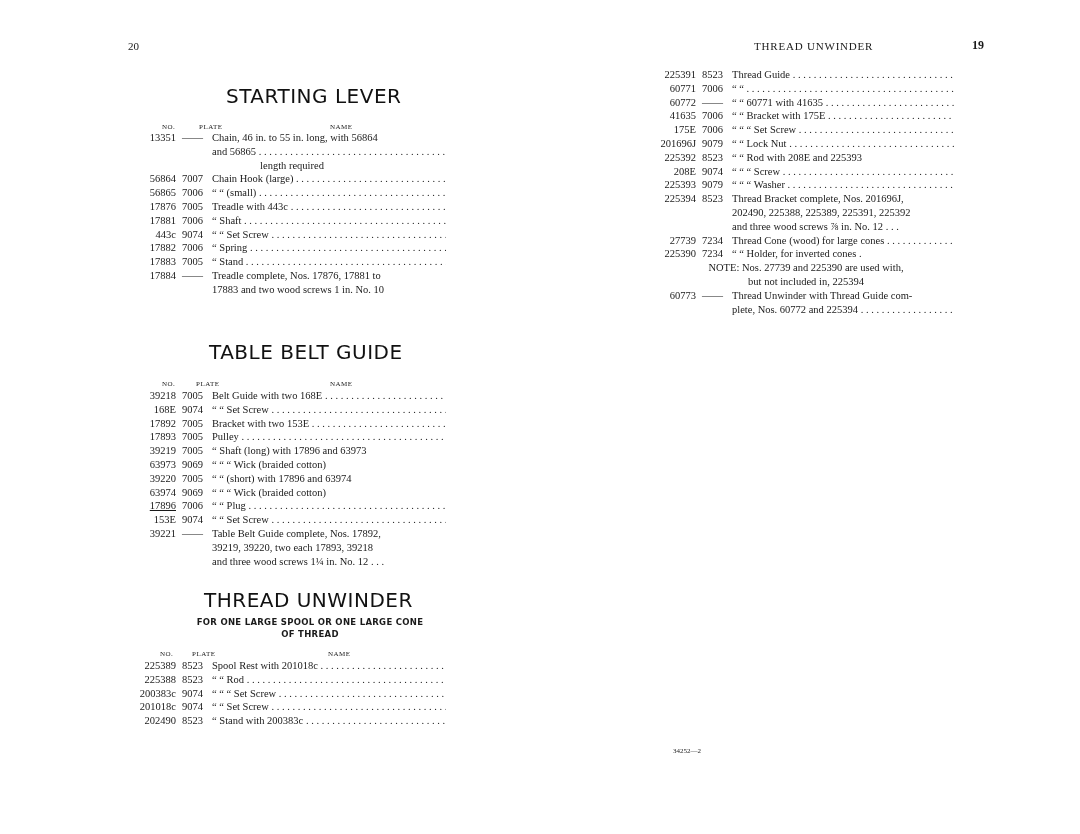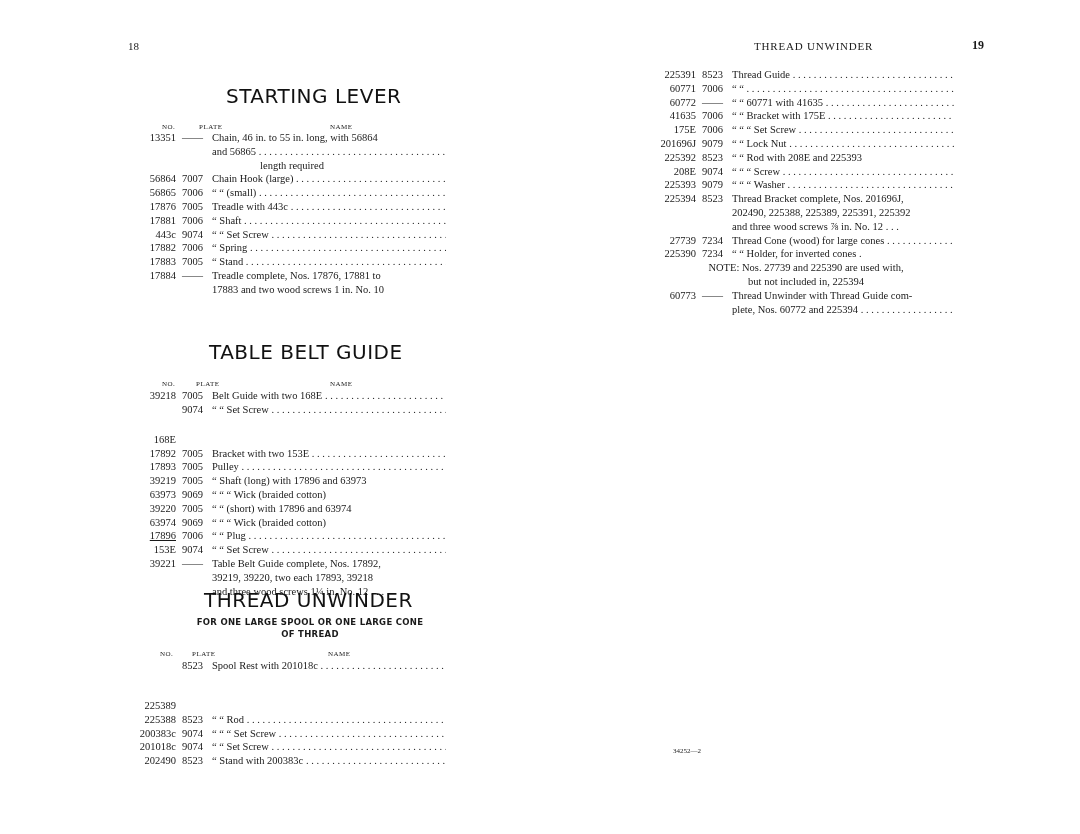--- a/index.html
+++ b/index.html
@@ -34,21 +34,21 @@
     content: " . . . . . . . . . . . . . . . . . . . . . . . . . . . . . . . . . . . . . . . . .";
   }
   .note { text-align: center; }
   .runhead { position: absolute; font-size: 11px; letter-spacing: 0.8px; }
   .footer { position: absolute; font-size: 7px; }
 </style>
 </head>
 <body>
 
 <div class="page left">
-  <div class="pageno" style="left:128px; top:40px;">18</div>
+  <div class="pageno" style="left:128px; top:40px;">20</div>
 
   <div class="heading" style="left:226px; top:84px; font-size:20px;">STARTING LEVER</div>
   <div class="colhdr" style="left:162px; top:123px;">NO.</div>
   <div class="colhdr" style="left:199px; top:123px;">PLATE</div>
   <div class="colhdr" style="left:330px; top:123px;">NAME</div>
   <div class="rows" id="rows-s0" style="left:138px; top:131px; width:308px;">
       <div class="row">
         <span class="no" style="width: 38px;">13351</span>
         <span class="plate">——</span>
         <span class="name">Chain, 46 in. to 55 in. long, with 56864</span>
@@ -102,21 +102,21 @@
   <div class="colhdr" style="left:162px; top:380px;">NO.</div>
   <div class="colhdr" style="left:196px; top:380px;">PLATE</div>
   <div class="colhdr" style="left:330px; top:380px;">NAME</div>
   <div class="rows" id="rows-s1" style="left:138px; top:389px; width:308px;">
       <div class="row">
         <span class="no" style="width: 38px;">39218</span>
         <span class="plate">7005</span>
         <span class="name dots">Belt Guide with two 168E</span>
       </div>
       <div class="row">
-        <span class="no" style="width: 38px; margin-top: 30px;">168E</span>
+        <span class="no" style="width: 38px;">168E</span>
         <span class="plate">9074</span>
         <span class="name dots">“     “    Set Screw</span>
       </div>
       <div class="row">
         <span class="no" style="width: 38px;">17892</span>
         <span class="plate">7005</span>
         <span class="name dots">Bracket with two 153E</span>
       </div>
       <div class="row">
         <span class="no" style="width: 38px;">17893</span>
@@ -165,21 +165,21 @@
   <div class="heading" style="left:204px; top:588px; font-size:20px;">THREAD UNWINDER</div>
   <div class="subhead" style="left:160px; top:617px; width:300px;">
     <div>FOR ONE LARGE SPOOL OR ONE LARGE CONE</div>
     <div style="margin-top:2px;">OF THREAD</div>
   </div>
   <div class="colhdr" style="left:160px; top:650px;">NO.</div>
   <div class="colhdr" style="left:192px; top:650px;">PLATE</div>
   <div class="colhdr" style="left:328px; top:650px;">NAME</div>
   <div class="rows" id="rows-s2" style="left:138px; top:659px; width:308px;">
       <div class="row">
-        <span class="no" style="width: 38px; margin-top: 40px;">225389</span>
+        <span class="no" style="width: 38px;">225389</span>
         <span class="plate">8523</span>
         <span class="name dots">Spool Rest with 201018c</span>
       </div>
       <div class="row">
         <span class="no" style="width: 38px; text-align: right;">225388</span>
         <span class="plate">8523</span>
         <span class="name dots">“     “   Rod</span>
       </div>
       <div class="row">
         <span class="no" style="width: 38px;">200383c</span>

